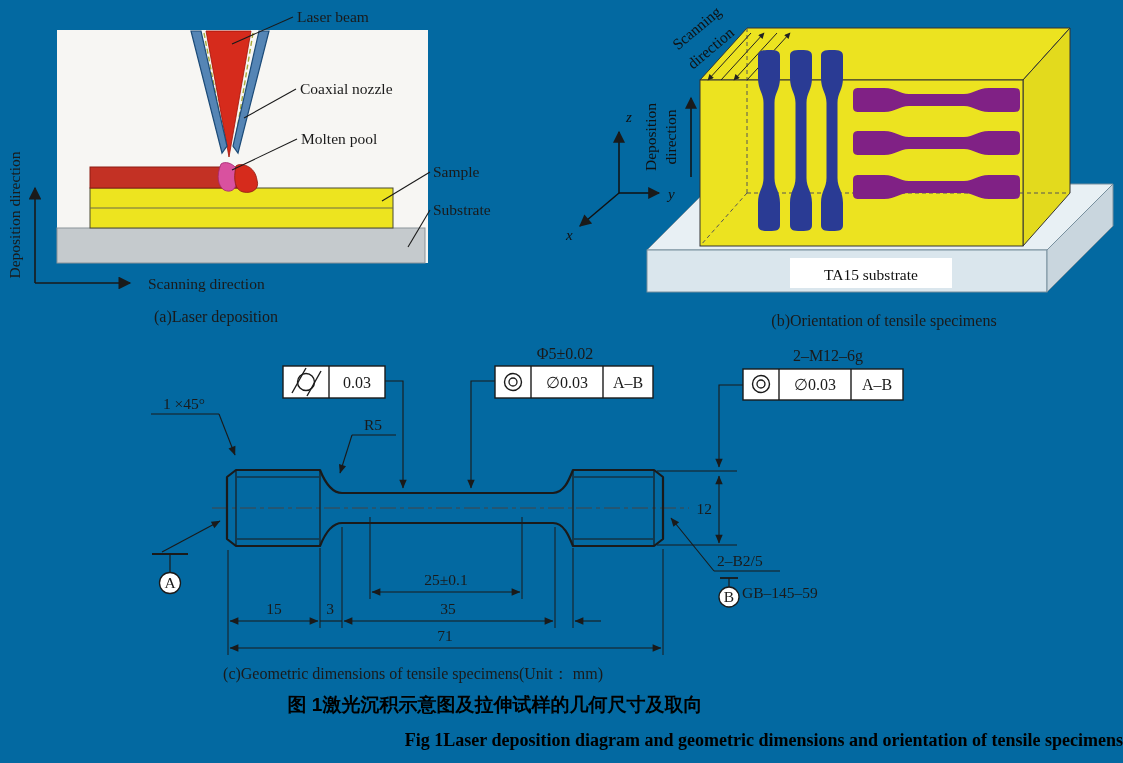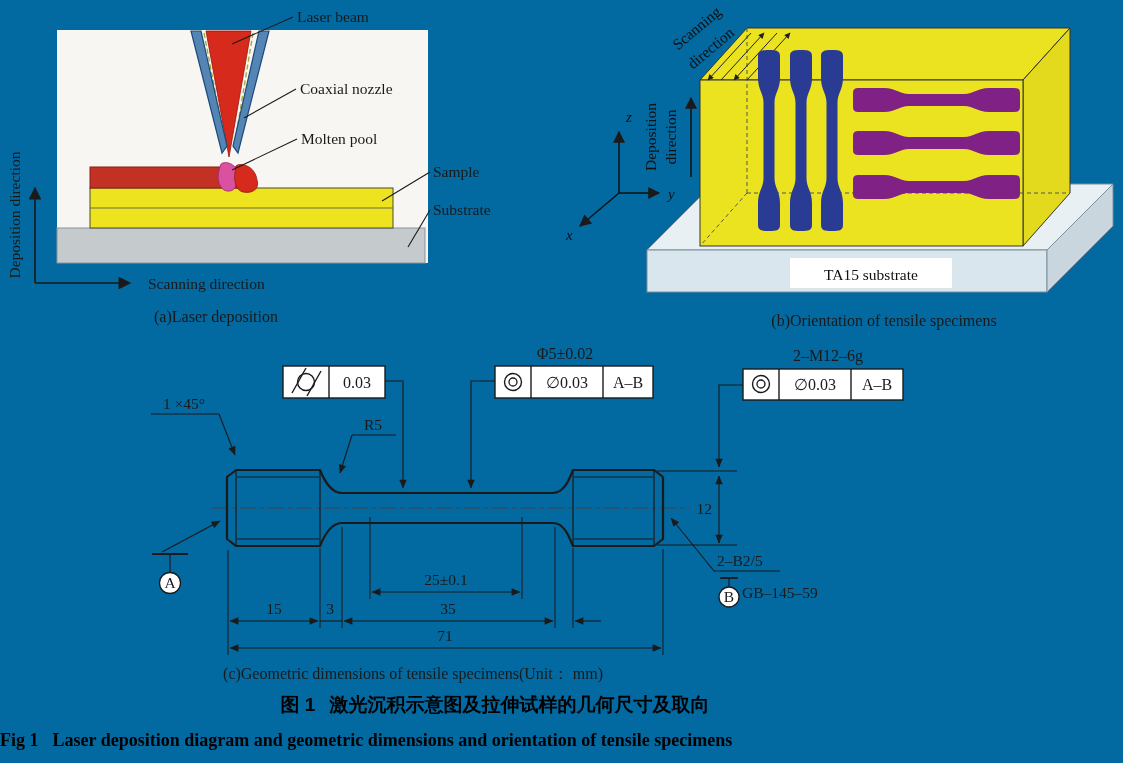--- a/index.html
+++ b/index.html
@@ -10,23 +10,23 @@
   #panel-b{left:560px;top:0;}
   #panel-c{left:0;top:335px;}
   .lbl{font-family:"Liberation Serif",serif;font-size:15.5px;fill:#1a1a1a;}
   .lbl-b{font-family:"Liberation Serif",serif;font-size:15.5px;fill:#111;}
   .dim{font-family:"Liberation Serif",serif;font-size:15.5px;fill:#1a1a1a;}
   .frame-txt{font-family:"Liberation Serif",serif;font-size:16px;fill:#1a1a1a;}
   .cap{font-family:"Liberation Serif",serif;font-size:16px;fill:#1a1a1a;}
   .axis-lbl{font-family:"Liberation Serif",serif;font-style:italic;font-size:15px;fill:#111;}
   #caption-zh{position:absolute;left:0;top:692px;width:990px;text-align:center;
               font-family:"Liberation Sans",sans-serif;font-weight:bold;font-size:19px;color:#000;}
-  #caption-en{position:absolute;left:0;top:730px;width:1123px;text-align:left;
+  #caption-en{position:absolute;left:0;top:730px;width:1123px;text-align:right;
               font-family:"Liberation Serif",serif;font-weight:bold;font-size:18px;color:#000;}
-  .cap-prefix{margin-right:14px;}
+  .cap-prefix{}
 </style>
 </head>
 <body>
 
 <div id="stage">
 
   <svg id="panel-a" class="panel" width="560" height="335" viewBox="0 0 560 335">
     <defs>
       <marker id="mA" viewBox="0 0 10 10" refX="9" refY="5" markerWidth="10" markerHeight="8" orient="auto-start-reverse">
           <path d="M0,0L10,5L0,10z" fill="#1a1a1a"></path>

